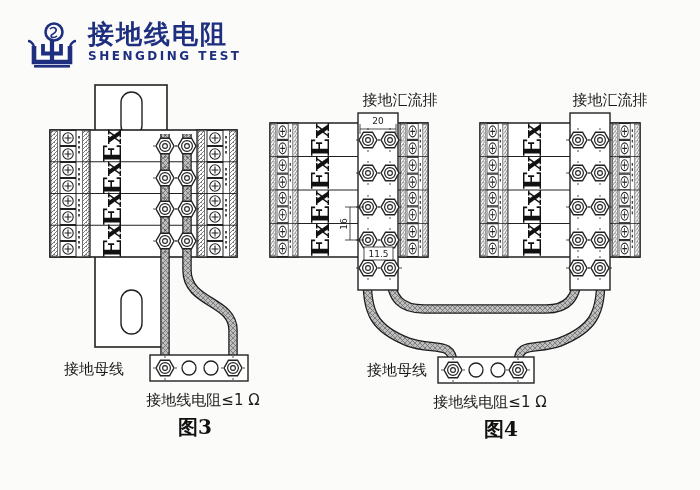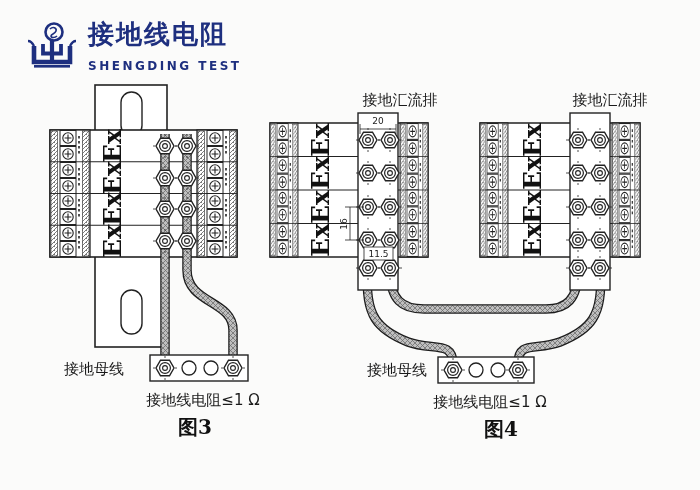--- a/index.html
+++ b/index.html
@@ -3,21 +3,21 @@
 <meta charset="utf-8">
 <style>
   html,body{margin:0;padding:0;}
   .page{position:relative;width:700px;height:490px;background:#fbfbfa;overflow:hidden;
         font-family:"DejaVu Sans","Liberation Sans",sans-serif;}
   
   .logo{position:absolute;left:26px;top:20px;display:flex;align-items:flex-start;}
   .logo-text{margin-left:10px;}
   .brand-cn{font-size:26px;font-weight:bold;color:#1e2f7f;letter-spacing:2px;line-height:1.1;
             font-family:"DejaVu Sans",sans-serif;}
-  .brand-en{font-size:12px;font-weight:bold;color:#1e2f7f;letter-spacing:2.5px;margin-top:10px;
+  .brand-en{font-size:12px;font-weight:bold;color:#1e2f7f;letter-spacing:2.5px;margin-top:0;
             font-family:"DejaVu Sans",sans-serif;}
   .fig{position:absolute;}
   svg text.cjk{font-family:"DejaVu Sans",sans-serif;fill:#1a1a1a;}
   svg text.cap{font-family:"DejaVu Serif",serif;font-weight:bold;fill:#111;}
   svg text.ex{font-family:"DejaVu Serif",serif;font-weight:bold;fill:#111;font-size:25px;}
   svg text.dim{font-family:"DejaVu Sans",sans-serif;fill:#222;font-size:9px;}
   .ln{stroke:#222;fill:none;}
   .wh{fill:#fff;stroke:#222;}
 </style>
 </head>

